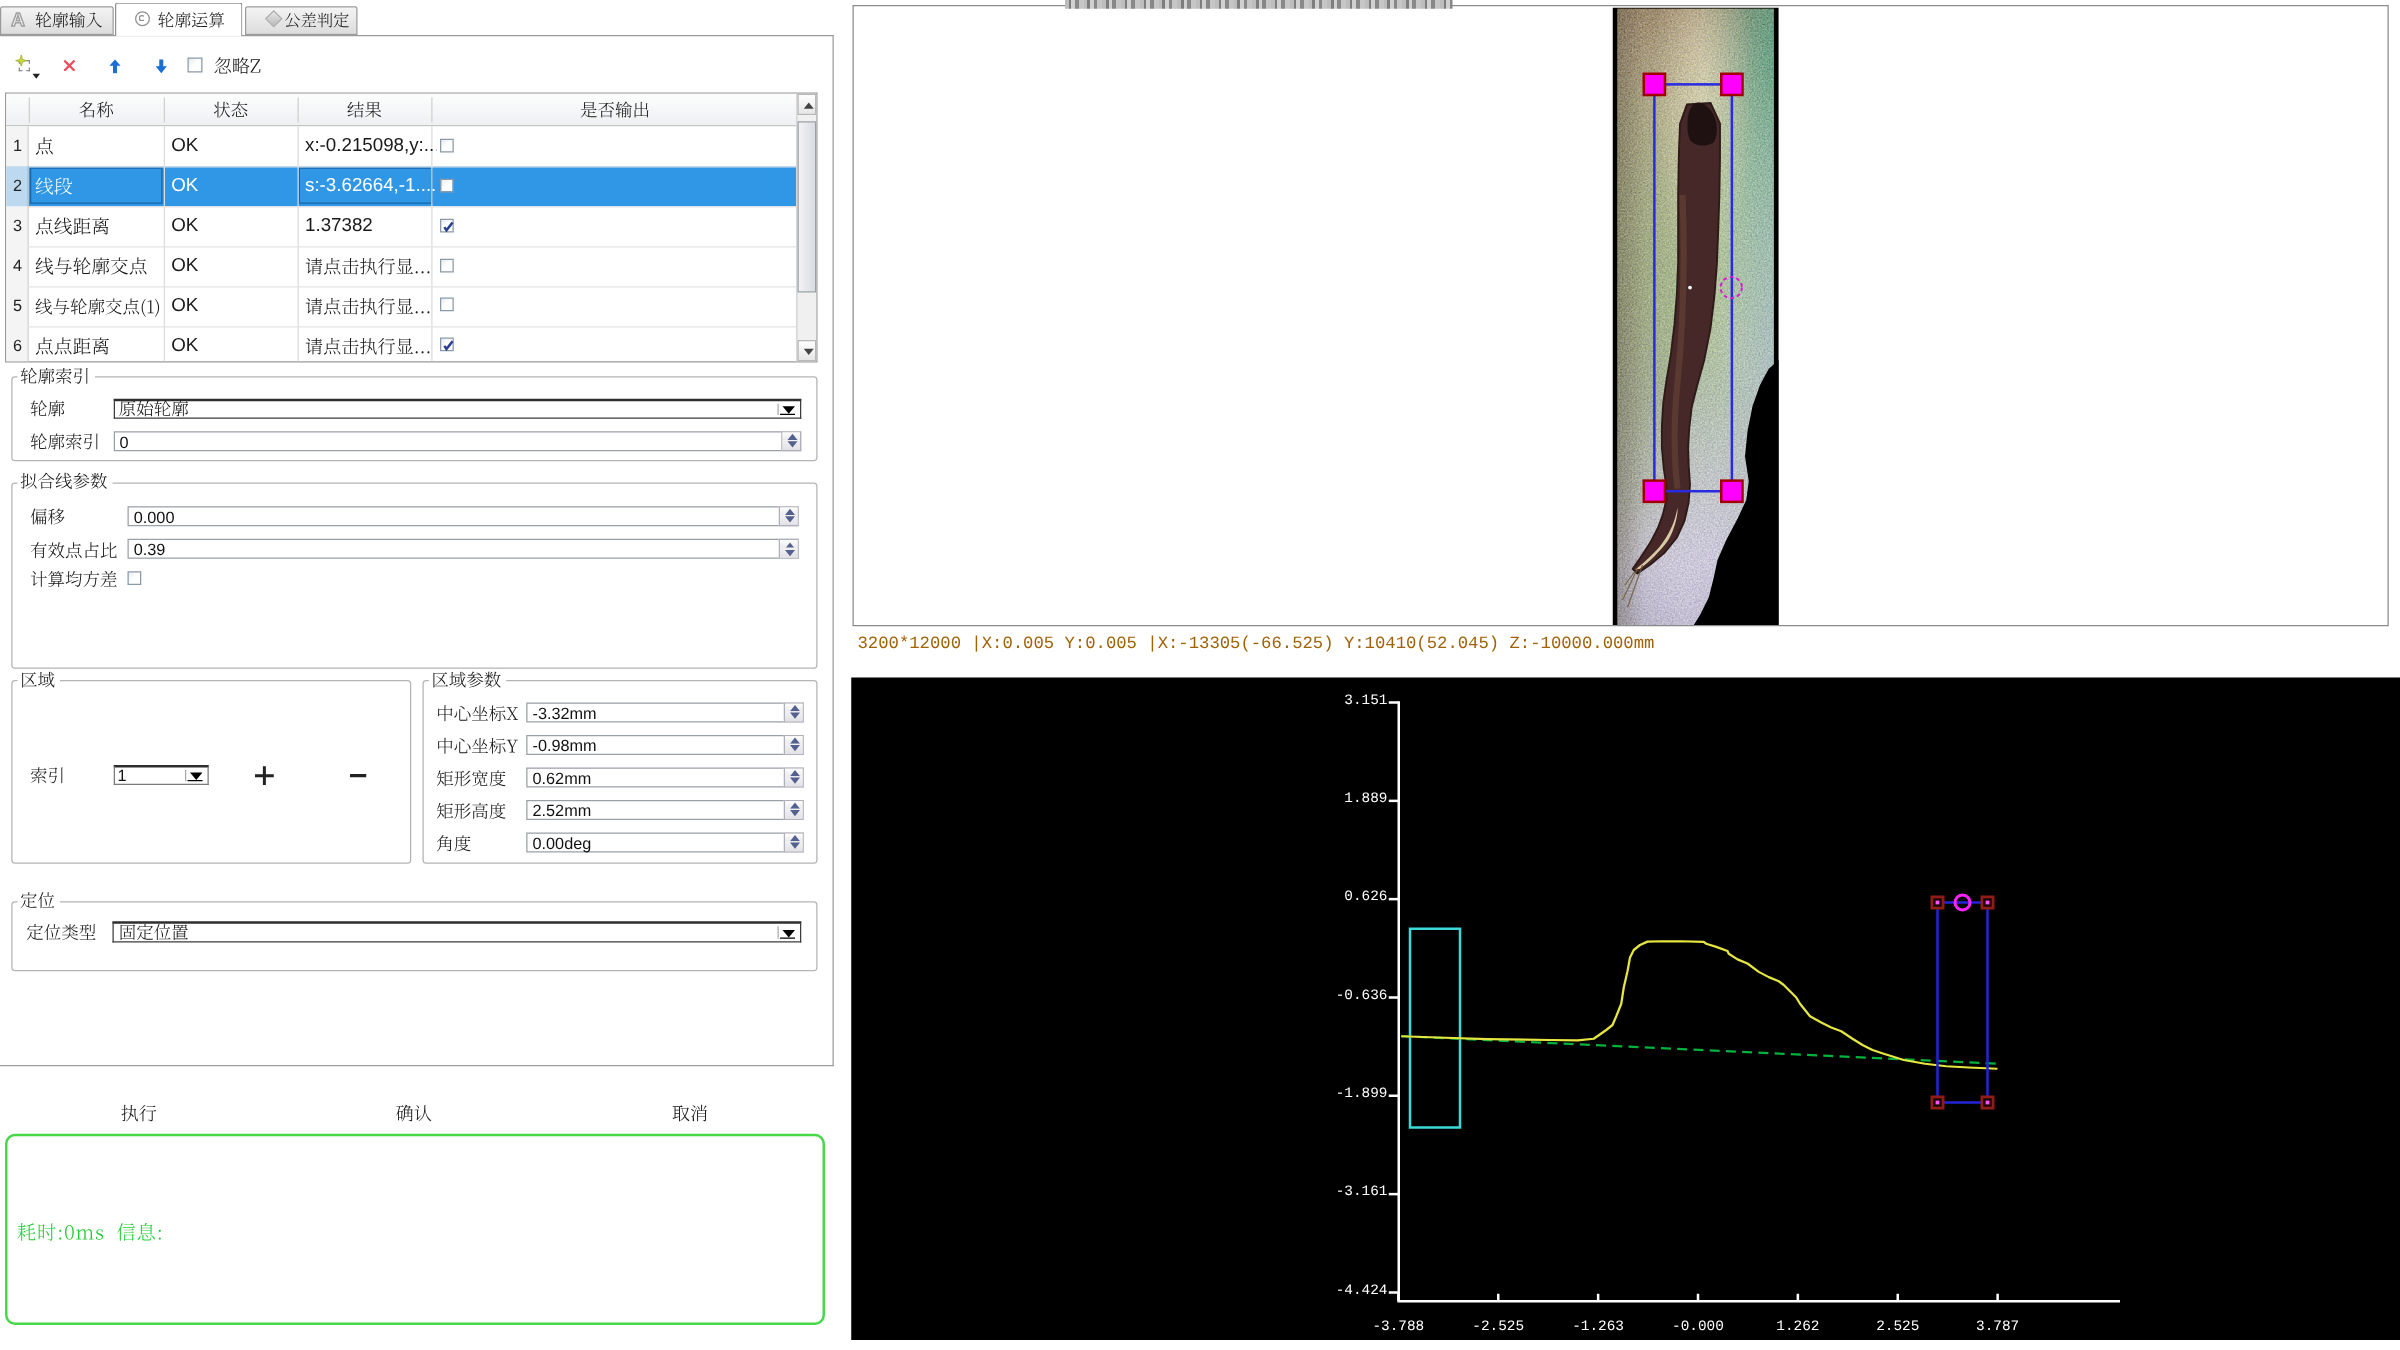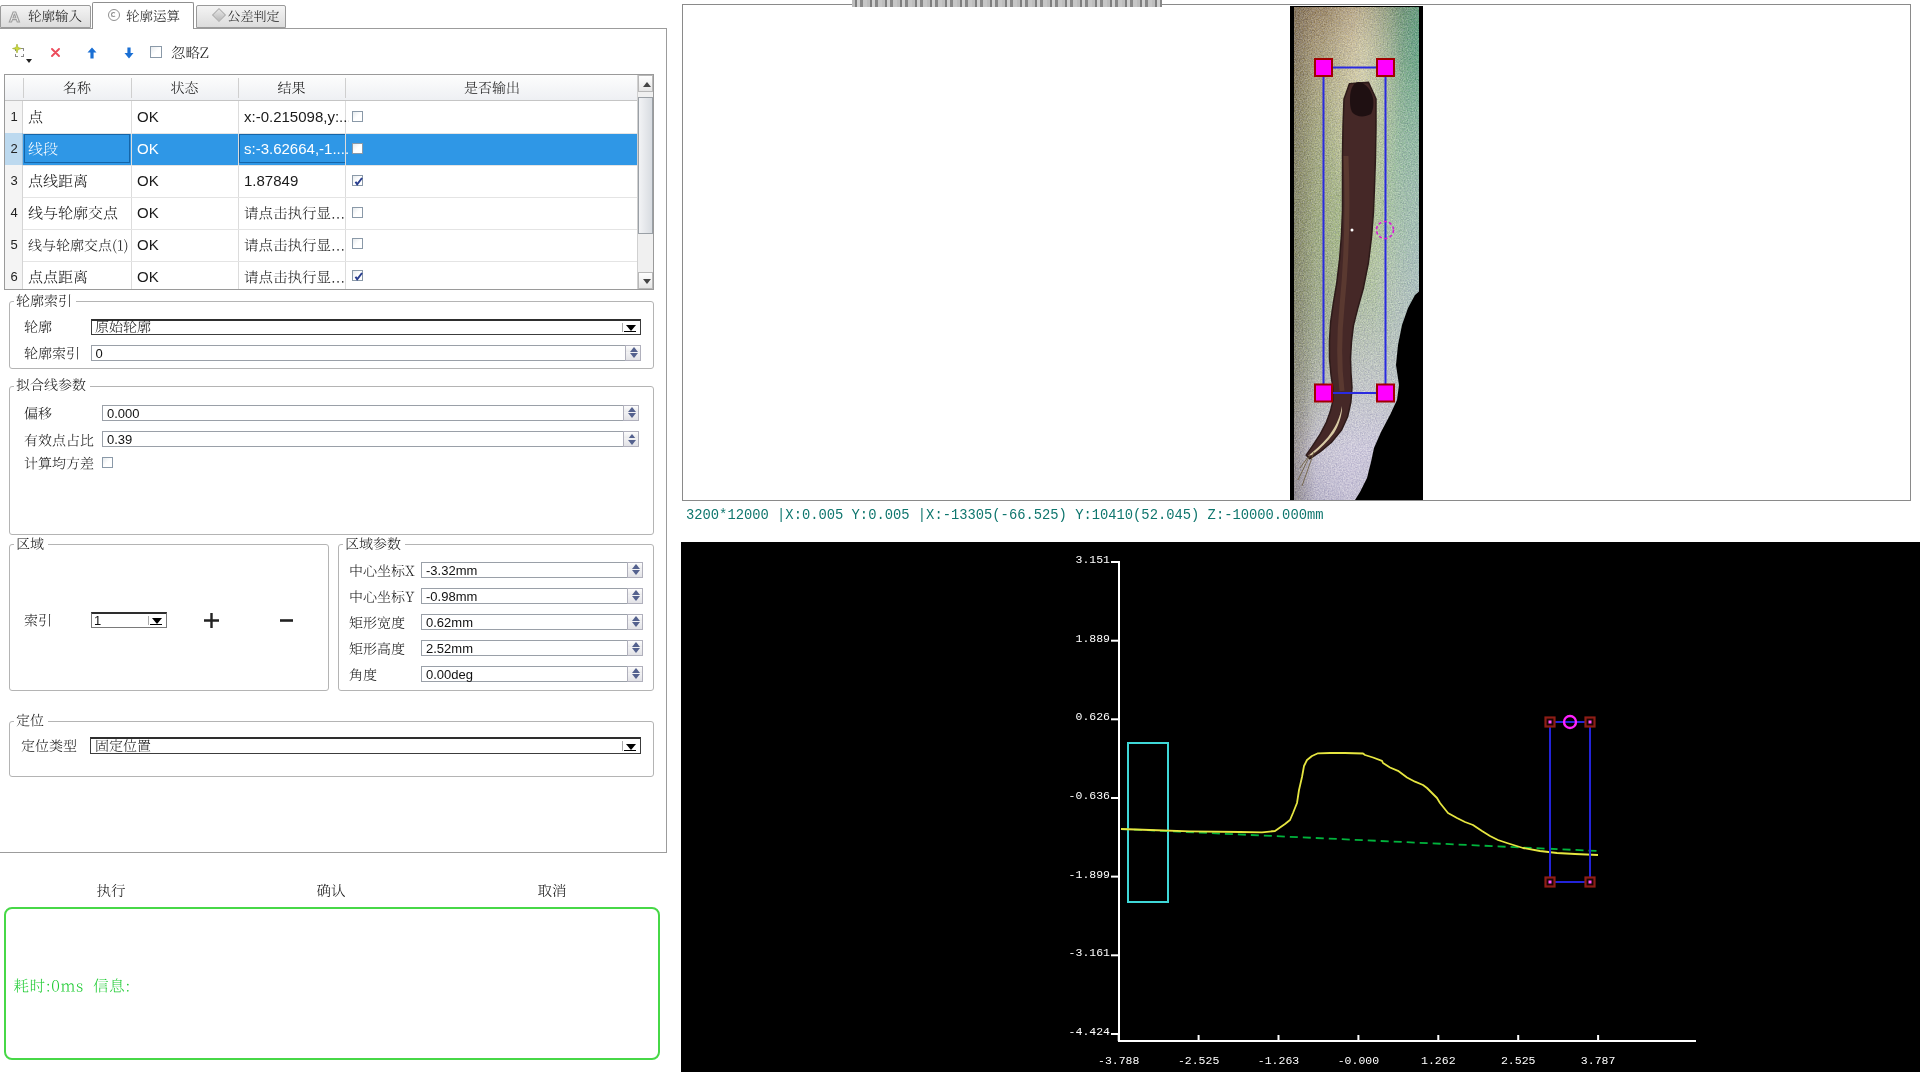--- a/index.html
+++ b/index.html
@@ -50,21 +50,21 @@
 <div class="ab" style="left:5px;top:228.5px;width:18px;height:32px;font:13px 'Liberation Sans';color:#222;text-align:center;line-height:32px">5</div>
 <div class="ab" style="left:5px;top:260.5px;width:18px;height:32px;font:13px 'Liberation Sans';color:#222;text-align:center;line-height:32px">6</div>
 <div class="ab" style="left:137px;top:101px;width:105px;height:32px;font:15px 'Liberation Sans';color:#1a1a1a;line-height:32px;white-space:nowrap;overflow:hidden">OK</div>
 <div class="ab" style="left:137px;top:133px;width:105px;height:32px;font:15px 'Liberation Sans';color:#fff;line-height:32px;white-space:nowrap;overflow:hidden">OK</div>
 <div class="ab" style="left:137px;top:165px;width:105px;height:32px;font:15px 'Liberation Sans';color:#1a1a1a;line-height:32px;white-space:nowrap;overflow:hidden">OK</div>
 <div class="ab" style="left:137px;top:197px;width:105px;height:32px;font:15px 'Liberation Sans';color:#1a1a1a;line-height:32px;white-space:nowrap;overflow:hidden">OK</div>
 <div class="ab" style="left:137px;top:228.5px;width:105px;height:32px;font:15px 'Liberation Sans';color:#1a1a1a;line-height:32px;white-space:nowrap;overflow:hidden">OK</div>
 <div class="ab" style="left:137px;top:260.5px;width:105px;height:32px;font:15px 'Liberation Sans';color:#1a1a1a;line-height:32px;white-space:nowrap;overflow:hidden">OK</div>
 <div class="ab" style="left:244px;top:101px;width:105px;height:32px;font:15px 'Liberation Sans';color:#1a1a1a;line-height:32px;white-space:nowrap;overflow:hidden">x:-0.215098,y:...</div>
 <div class="ab" style="left:244px;top:133px;width:105px;height:32px;font:15px 'Liberation Sans';color:#fff;line-height:32px;white-space:nowrap;overflow:hidden">s:-3.62664,-1....</div>
-<div class="ab" style="left:244px;top:165px;width:105px;height:32px;font:15px 'Liberation Sans';color:#1a1a1a;line-height:32px;white-space:nowrap;overflow:hidden">1.87849</div>
+<div class="ab" style="left:244px;top:165px;width:105px;height:32px;font:15px 'Liberation Sans';color:#1a1a1a;line-height:32px;white-space:nowrap;overflow:hidden">1.37382</div>
 <div style="position:absolute;left:352px;top:110.5px;width:11px;height:11px;border:1px solid #8a99a8;background:linear-gradient(135deg,#e7ebee,#fff 50%)"></div>
 <div style="position:absolute;left:352px;top:142.5px;width:11px;height:11px;border:1px solid #8a99a8;background:linear-gradient(135deg,#e7ebee,#fff 50%)"></div>
 <div style="position:absolute;left:352px;top:174.5px;width:11px;height:11px;border:1px solid #8a99a8;background:linear-gradient(135deg,#e7ebee,#fff 50%)">
     <svg width="11" height="11" style="position:absolute;left:0;top:0">
       <path d="M2.5,5.72 L4.18,8.25 L9.02,2" fill="none" stroke="#2a3f8f" stroke-width="2"></path>
     </svg>
   </div>
 <div style="position:absolute;left:352px;top:206.5px;width:11px;height:11px;border:1px solid #8a99a8;background:linear-gradient(135deg,#e7ebee,#fff 50%)"></div>
 <div style="position:absolute;left:352px;top:238px;width:11px;height:11px;border:1px solid #8a99a8;background:linear-gradient(135deg,#e7ebee,#fff 50%)"></div>
 <div style="position:absolute;left:352px;top:270px;width:11px;height:11px;border:1px solid #8a99a8;background:linear-gradient(135deg,#e7ebee,#fff 50%)">
@@ -184,21 +184,21 @@
   </div>
 <div style="position:absolute;left:90px;top:737px;width:550.5px;height:16.5px;border:1px solid #3c3c3c;border-top:2px solid #2e2e2e;background:#fff">
     <div style="position:absolute;right:2px;top:2px;bottom:2px;width:16px;border-left:1px solid #aaa">
       <div style="position:absolute;left:3px;top:50%;margin-top:-2px;width:0;height:0;border-left:5px solid transparent;border-right:5px solid transparent;border-top:6px solid #000"></div>
       <div style="position:absolute;left:1px;bottom:0;width:12px;height:1px;background:#000"></div>
     </div>
   </div>
 <div class="ab" style="left:4px;top:907px;width:656px;height:153px;border:2px solid #47d847;border-radius:8px"></div>
 <div class="ab" style="left:682px;top:4px;width:1229px;height:497px;border:1px solid #8a8a8a;background:#fff"></div>
 <div class="ab" style="left:852px;top:0;width:310px;height:7px;background:repeating-linear-gradient(90deg,#bdbdbd 0 3px,#7d7d7d 3px 5px,#d0d0d0 5px 8px,#888 8px 11px,#c6c6c6 11px 15px)"></div>
-<div class="ab" style="left:686px;top:508px;font:13.8px 'Liberation Mono';color:#0f766e">3200*12000 |X:0.005 Y:0.005 |X:-13305(-66.525) Y:10410(52.045) Z:-10000.000mm</div>
+<div class="ab" style="left:686px;top:508px;font:13.8px 'Liberation Mono';color:#a16207">3200*12000 |X:0.005 Y:0.005 |X:-13305(-66.525) Y:10410(52.045) Z:-10000.000mm</div>
 <div style="position:absolute;left:681px;top:542px;width:1239px;height:530px;background:#000">
     <svg style="position:absolute;left:1px;top:2px" width="1238" height="528">
       <line x1="437" y1="17" x2="437" y2="497" stroke="#fff" stroke-width="2"></line>
       <line x1="436" y1="497" x2="1014" y2="497" stroke="#fff" stroke-width="2"></line>
       <line x1="429" y1="18" x2="437" y2="18" stroke="#fff" stroke-width="2"></line>
       <text x="428" y="19" fill="#fff" font-size="11.5" font-family="Liberation Mono" text-anchor="end">3.151</text>
       <line x1="429" y1="96.7" x2="437" y2="96.7" stroke="#fff" stroke-width="2"></line>
       <text x="428" y="97.7" fill="#fff" font-size="11.5" font-family="Liberation Mono" text-anchor="end">1.889</text>
       <line x1="429" y1="175.3" x2="437" y2="175.3" stroke="#fff" stroke-width="2"></line>
       <text x="428" y="176.3" fill="#fff" font-size="11.5" font-family="Liberation Mono" text-anchor="end">0.626</text>

